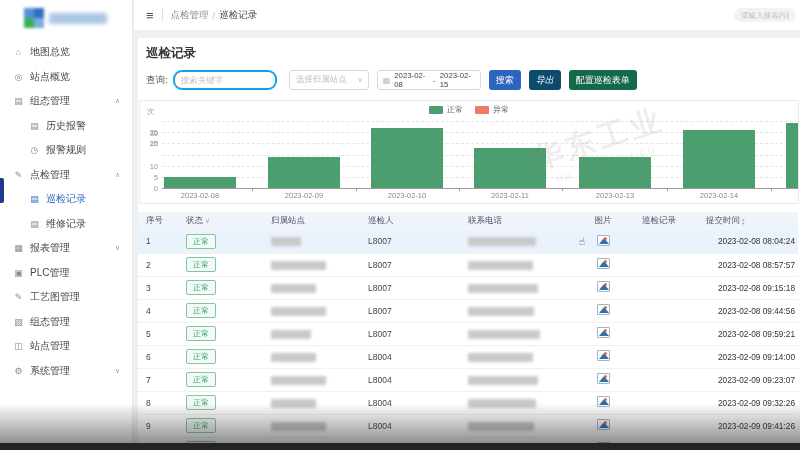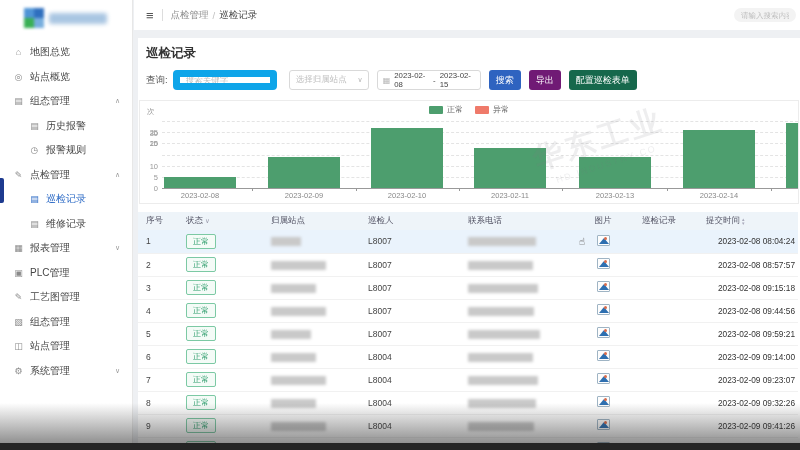--- a/index.html
+++ b/index.html
@@ -38,36 +38,36 @@
   .top-search { margin-left:auto; margin-right:4px; width:62px; height:14px; border-radius:8px;
     background:#f3f3f3; border:none; font-size:7.5px; color:#777; padding:0 7px; outline:none; }
   .top-search::placeholder { color:#bdbdbd; }
 
   
   .card { position:absolute; left:138px; top:38px; width:662px; height:412px; background:#fff; }
   .page-title { font-size:12.5px; font-weight:bold; color:#333; padding:7px 0 0 8px; }
 
   .filters { display:flex; align-items:center; margin:8px 0 0 8px; }
   .f-label { font-size:9.5px; color:#555; margin-right:5px; }
-  .f-input { width:104px; height:20px; border:7px solid #0ea5e9; border-radius:4px;
+  .f-input { width:104px; height:20px; border:2px solid #0ea5e9; border-radius:9px;
     font-size:8.5px; padding:0 6px; color:#333; outline:none; }
   .f-input::placeholder { color:#bfbfbf; }
   .f-select { position:relative; width:80px; height:20px; border:1px solid #d9d9d9; border-radius:3px;
     font-size:8.5px; color:#bfbfbf; display:flex; align-items:center; padding:0 6px;
     margin-left:12px; cursor:pointer; }
   .f-select .chev { position:absolute; right:5px; font-size:7px; color:#b5b5b5; }
   .f-date { display:flex; align-items:center; gap:4px; width:104px; height:20px;
     border:1px solid #d9d9d9; border-radius:3px; font-size:7.8px; color:#444;
     padding:0 5px; margin-left:8px; }
   .f-date .cal { font-size:8px; color:#b5b5b5; }
   .btn { height:20px; border:none; border-radius:3px; color:#fff; font-size:9px;
     padding:0 7px; margin-left:8px; cursor:pointer;
     font-family:"Liberation Sans","DejaVu Sans",sans-serif; }
   .btn.search { background:#2e63c0; }
-  .btn.export { background:#701a75; }
+  .btn.export { background:#0c4a6e;font-style:italic; }
   .btn.config { background:#16684c; }
 
   
   .chart-box { position:relative; margin-top:10px; margin-left:1px; width:660px; height:104px;
     border:1px solid #ececec; overflow:hidden; }
   .legend { position:absolute; top:3px; left:0; width:100%; display:flex; justify-content:center;
     gap:12px; z-index:3; }
   .legend-item { display:flex; align-items:center; gap:4px; font-size:8px; color:#666; }
   .legend-swatch { width:14px; height:8px; border-radius:1px; }
   .y-unit { position:absolute; left:7px; top:6px; font-size:7.5px; color:#999; }

